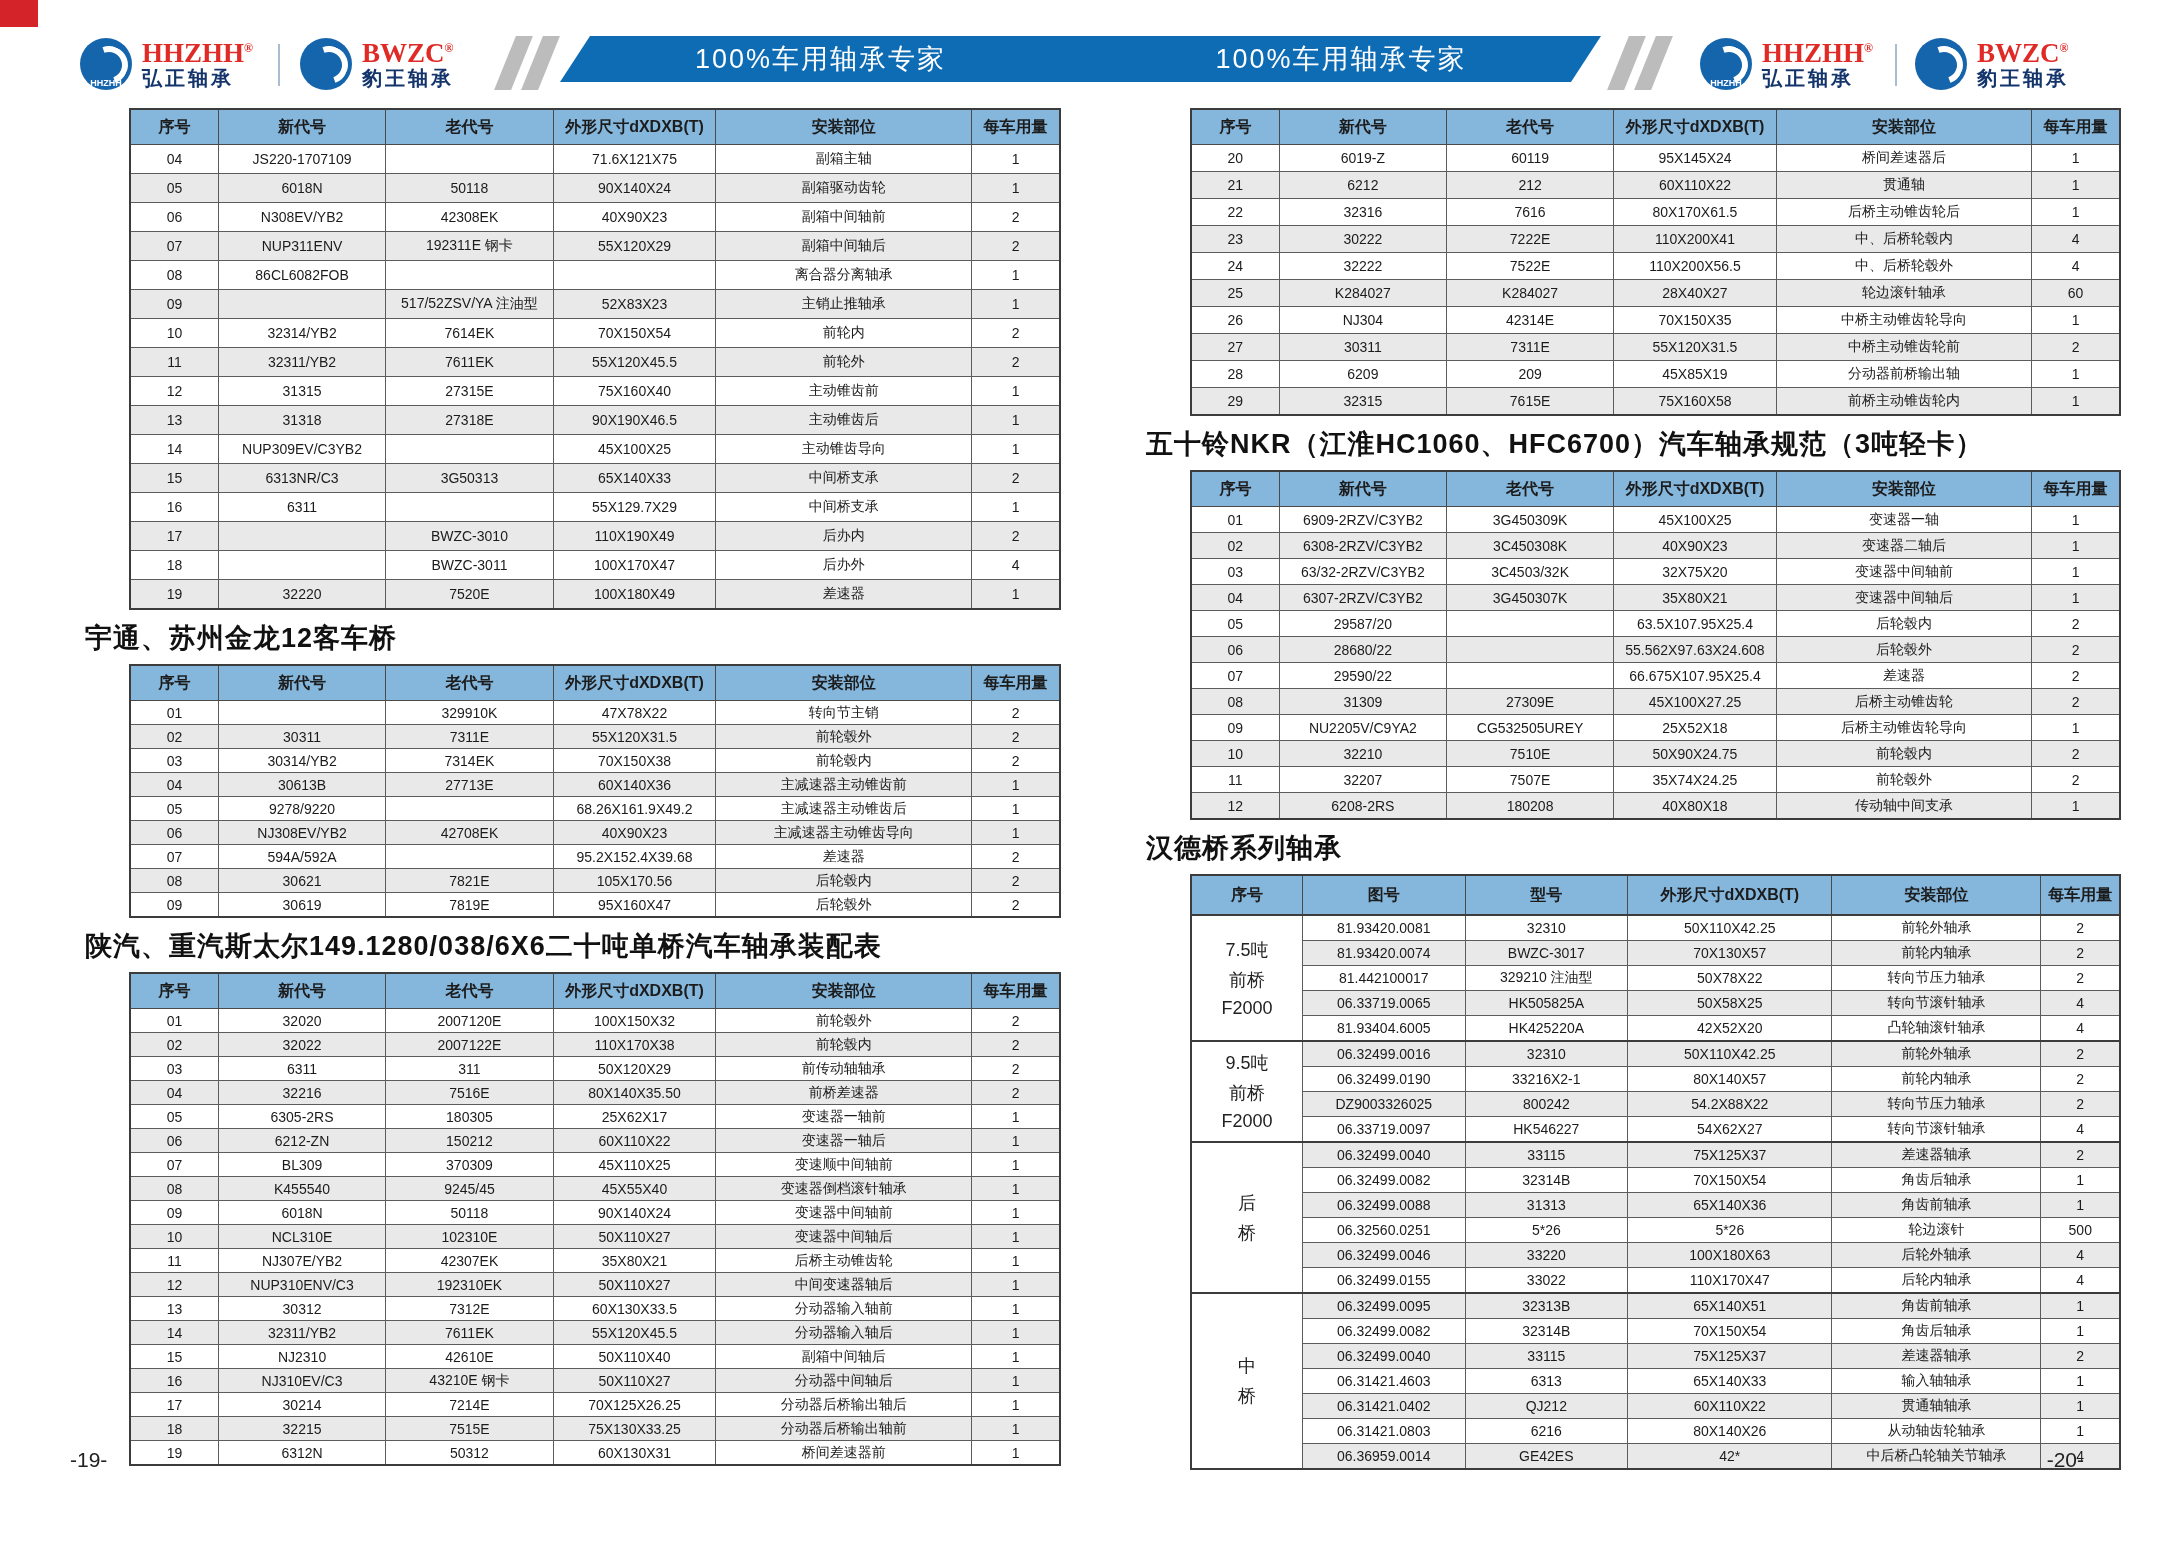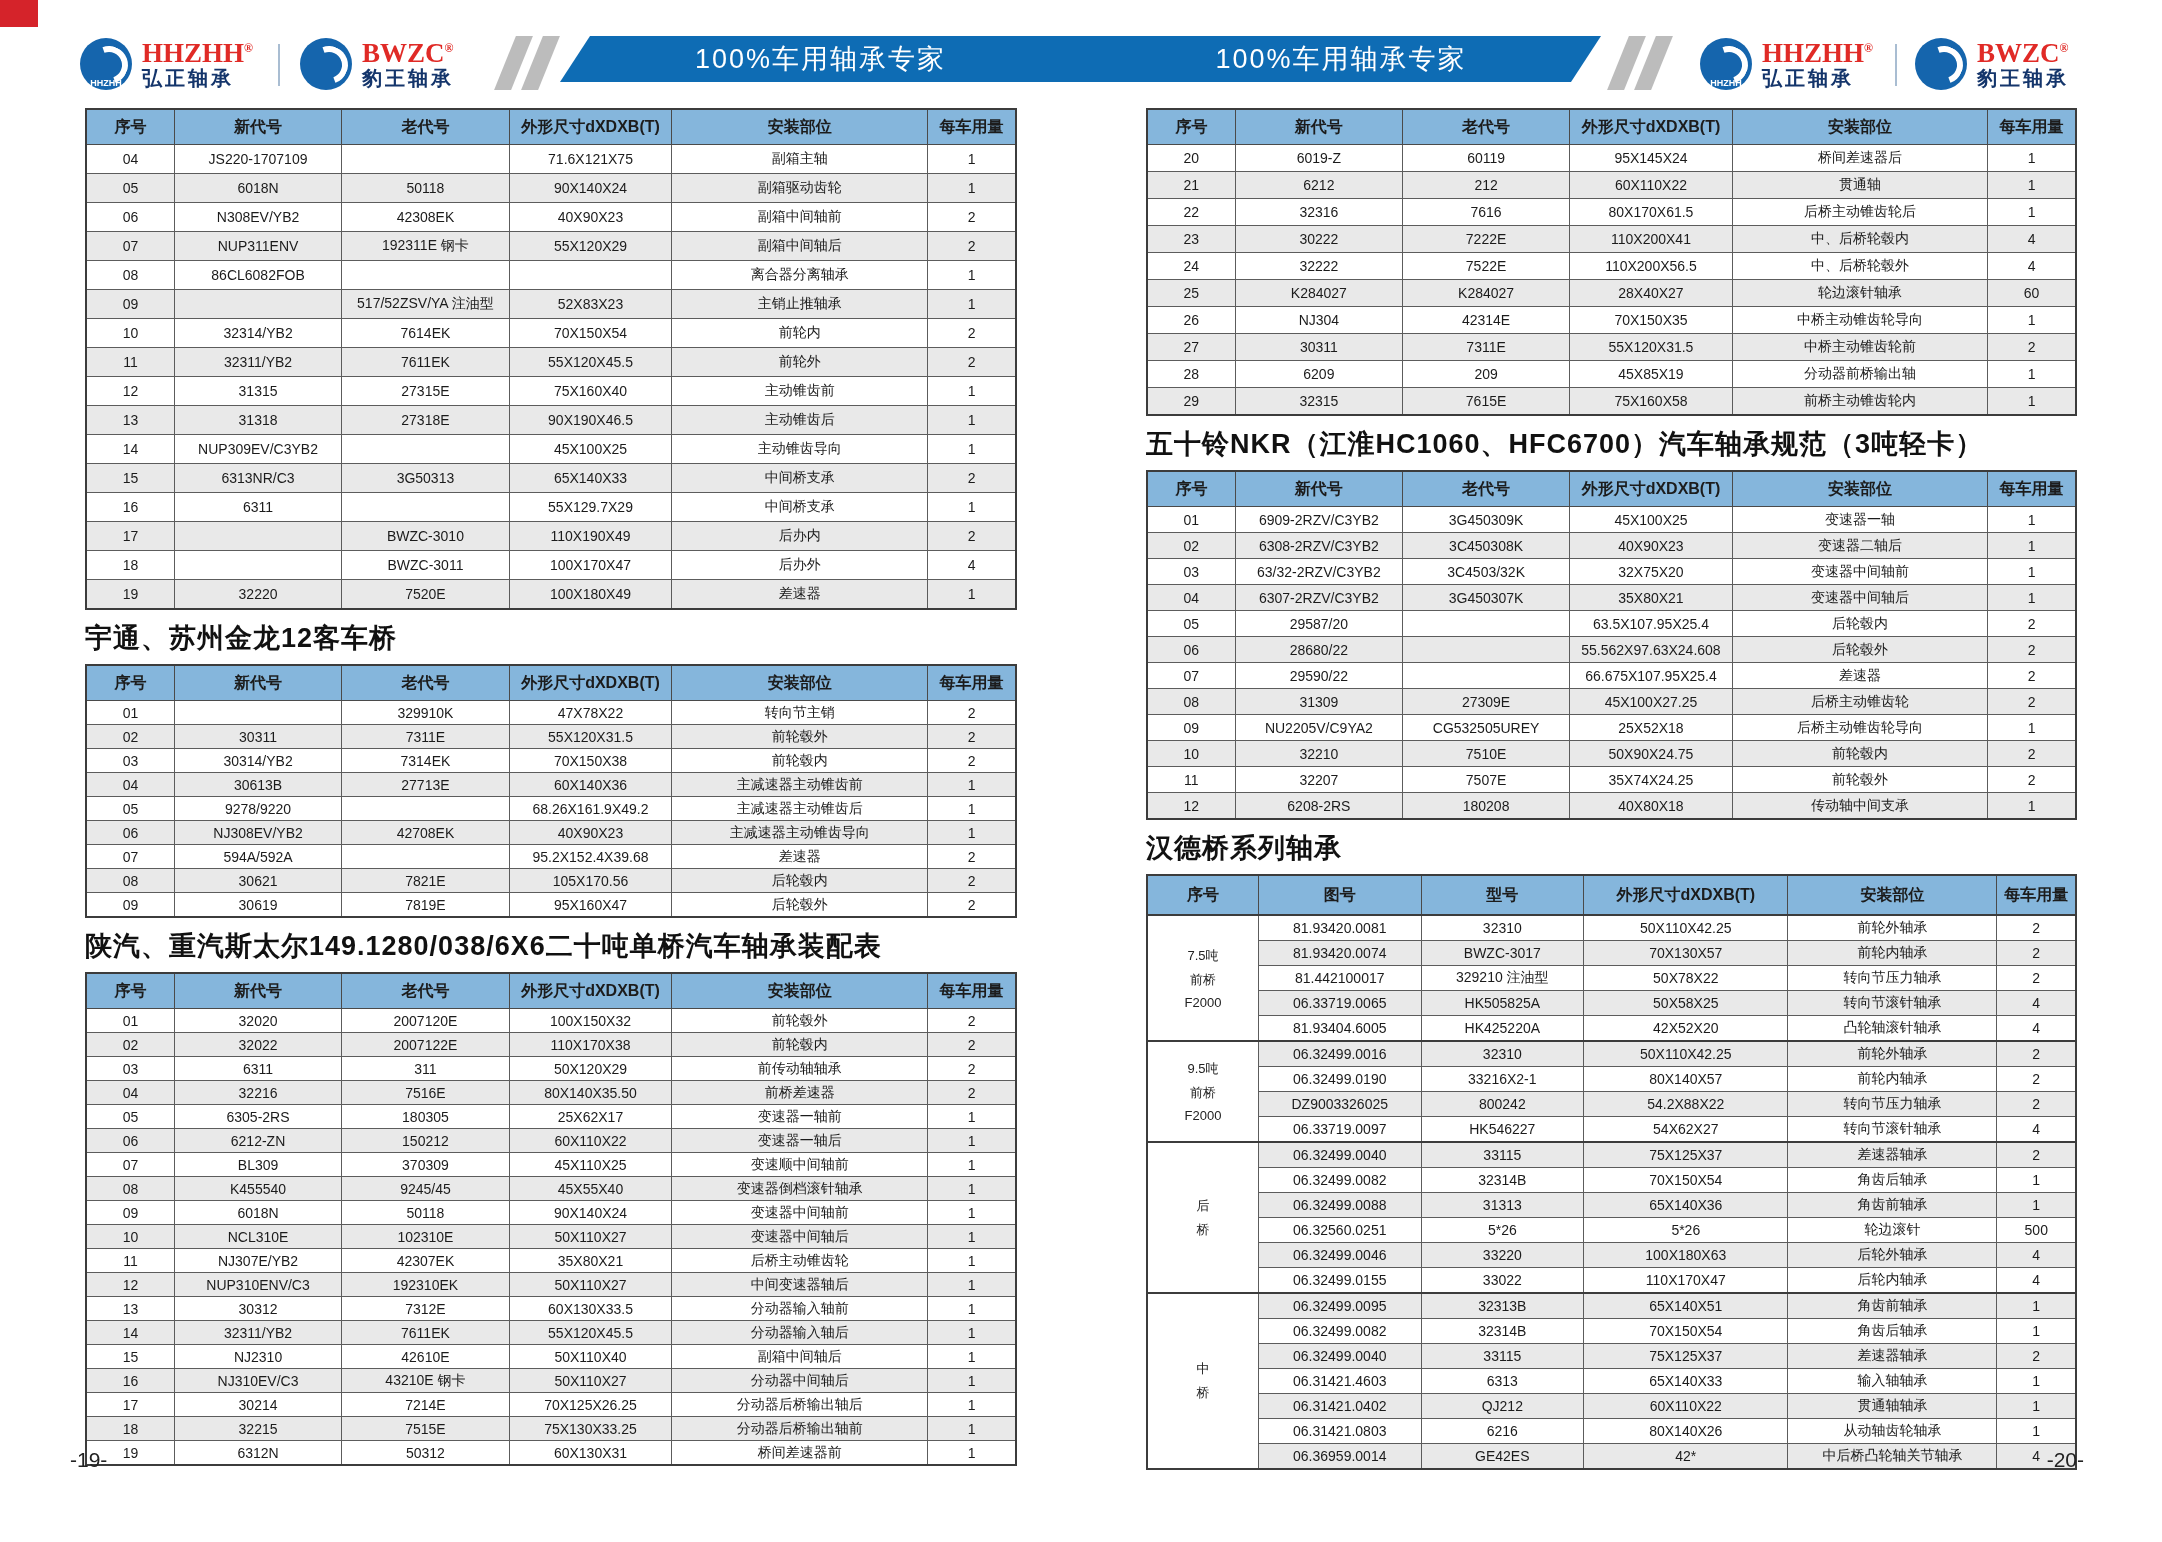--- a/index.html
+++ b/index.html
@@ -22,31 +22,31 @@
   .logo-en{font-family:"Liberation Serif","DejaVu Serif",serif;font-weight:bold;color:#e02a26;font-size:27px;}
   .logo-en sup{font-size:12px;}
   .logo-cn{font-weight:bold;color:#14356b;font-size:20px;letter-spacing:3px;}
   .logo-divider{position:absolute;top:44px;width:2px;height:42px;background:#a9bdd2;}
   
   .page-col{position:absolute;top:108px;}
   .page-col.left{left:85px;width:932px;}
   .page-col.right{left:1146px;width:931px;}
   .section-title{font-weight:bold;color:#111;font-size:27px;margin:10px 0 8px 0;letter-spacing:1px;white-space:nowrap;}
   
-  table{width:100%;border-collapse:collapse;table-layout:fixed;border:2px solid #3c3c3c;}
+  table{width:100%;border-collapse:collapse;table-layout:fixed;border:2px solid #3c3c3c;margin-left:44px;}
   th{background:#85b6dc;color:#1c1c1c;font-size:16px;font-weight:600;height:34px;border:1px solid #4a4a4a;padding:0 2px;}
   td{border:1px solid #5c5c5c;text-align:center;font-size:14px;padding:0 2px;overflow:hidden;white-space:nowrap;}
   tbody tr:nth-child(even) td{background:#e9e9e9;}
   .tblA td{height:28px;}
   .tblB td,.tblC td{height:23px;}
   .tblD td{height:26px;}
   .tblE td{height:25px;}
   .tblF td{height:24px;}
   .tblF th{height:38px;}
-  .tblF td.group-label{background:#ffffff !important;font-size:13px;color:#222;}
+  .tblF td.group-label{background:#ffffff !important;font-size:18px;color:#222;}
   .tblF td.group-label div{margin:6px 0;}
   .tblF tr.group-start td{border-top:2px solid #3c3c3c;}
   .page-num{position:absolute;top:1448px;font-size:21px;color:#222;}
   .page-num.left{left:70px;}
   .page-num.right{right:78px;}
 </style>
 </head>
 <body>
 
 <div class="corner-mark"></div>

